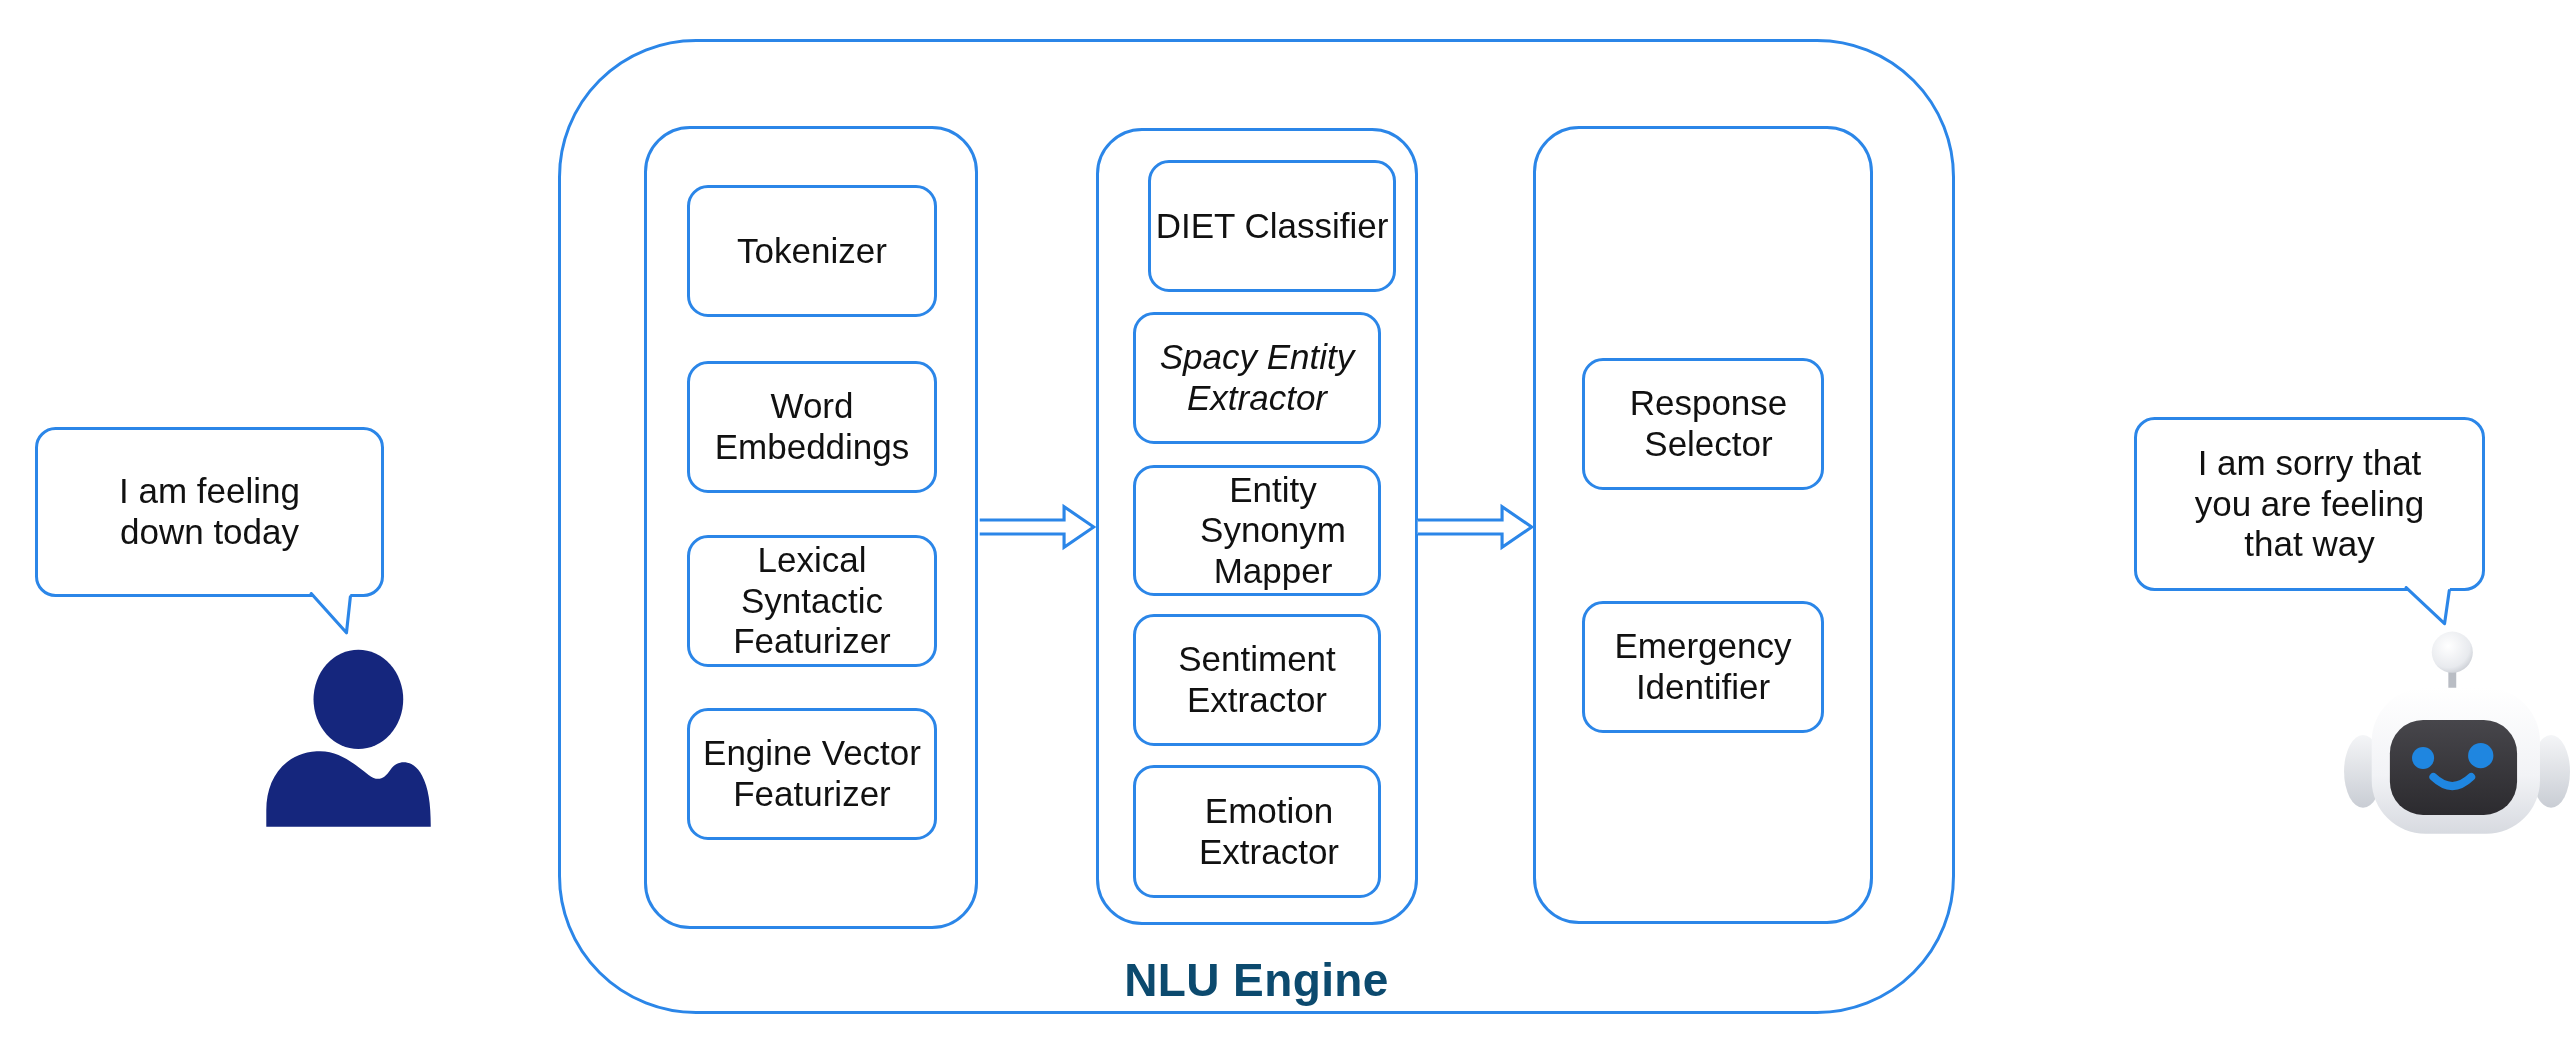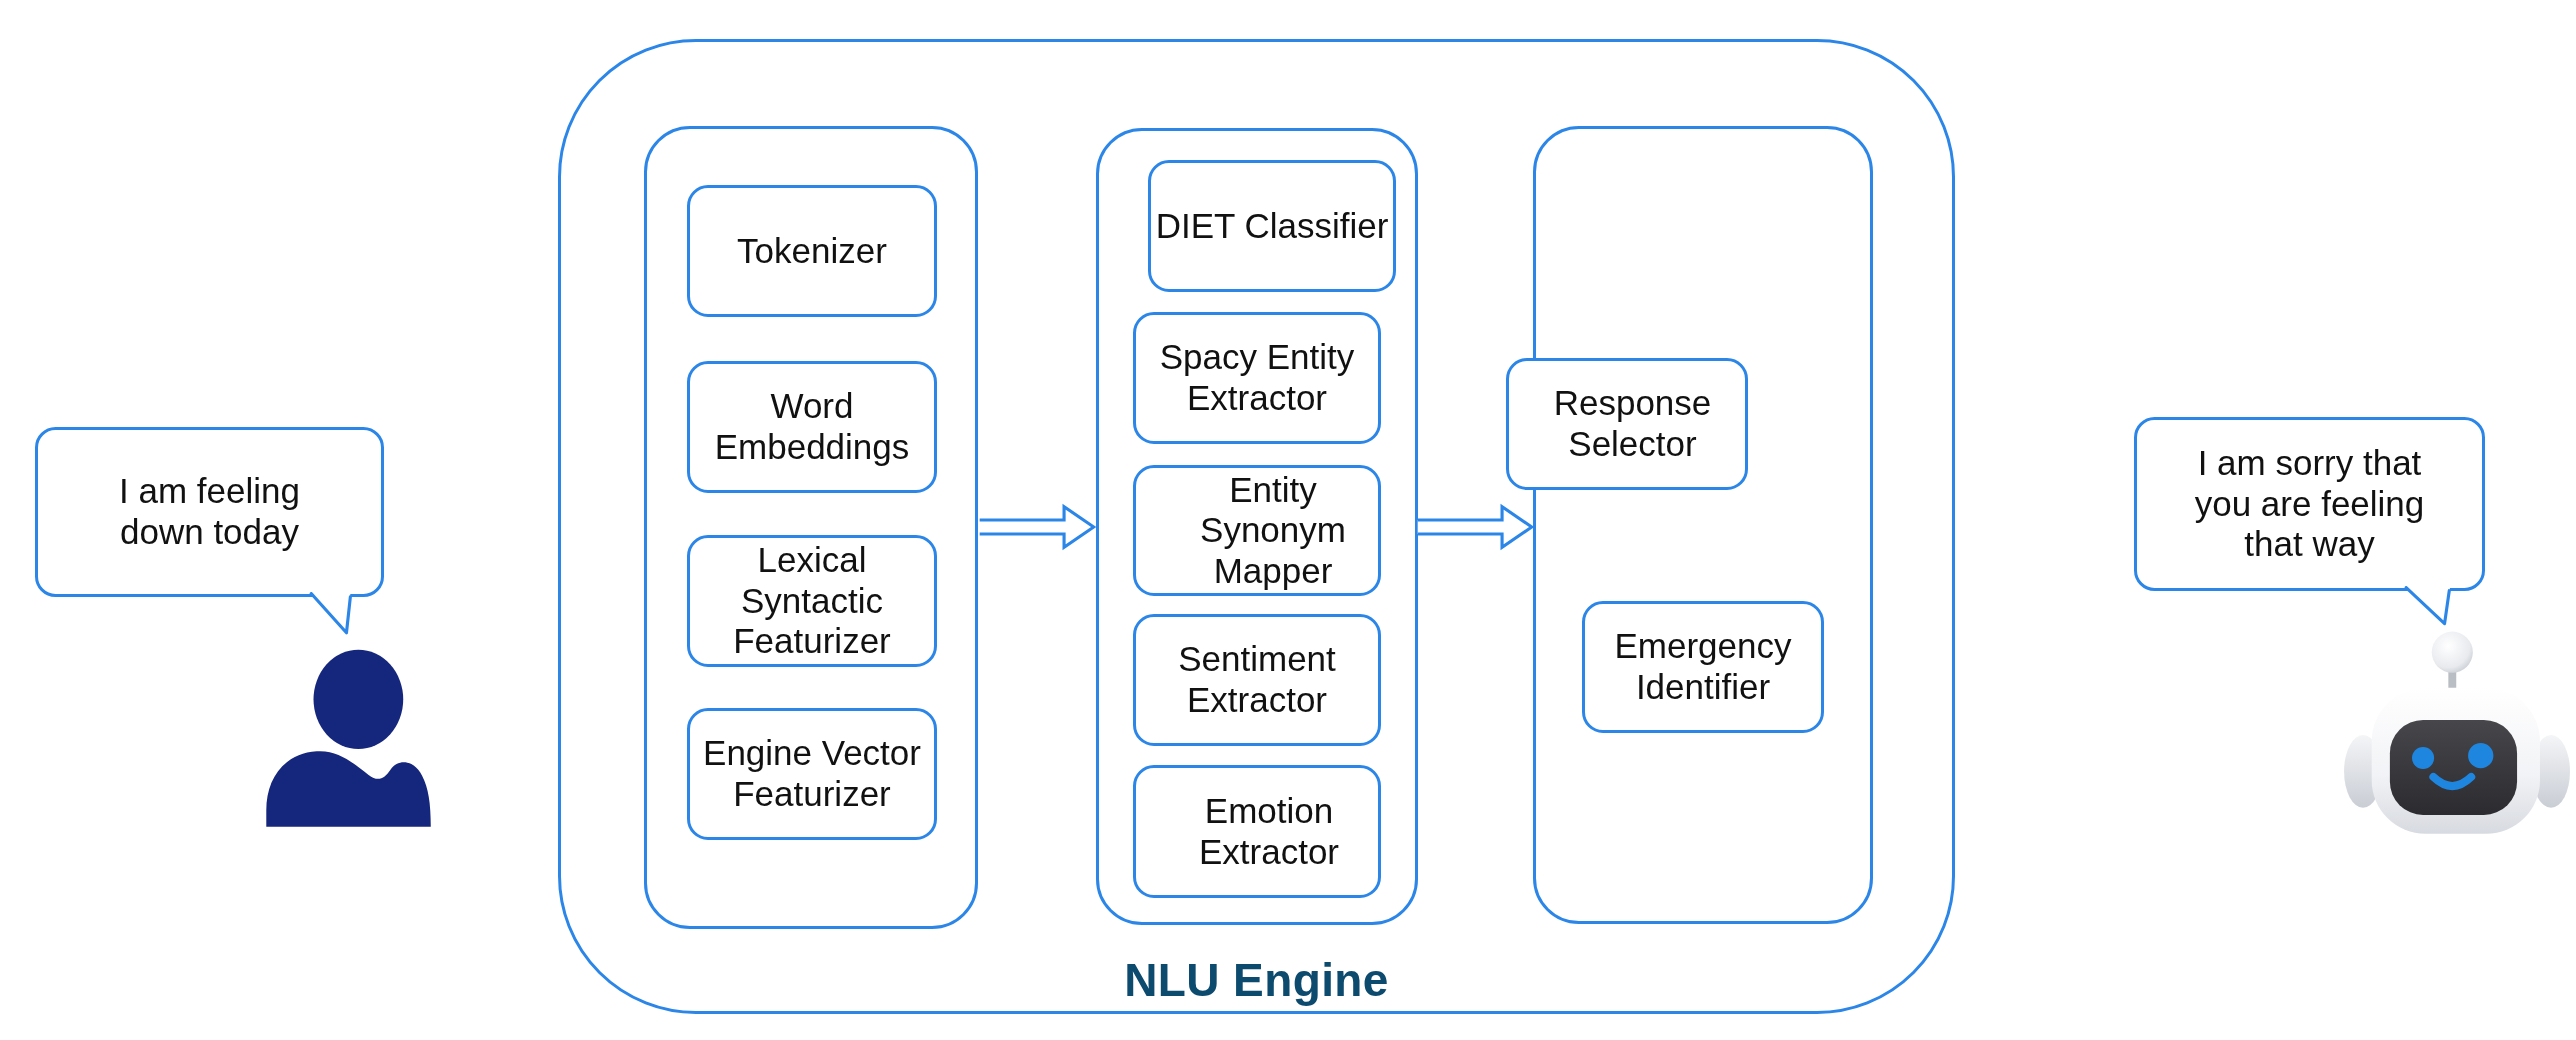--- a/index.html
+++ b/index.html
@@ -86,21 +86,21 @@
 </div>
 
 <svg class="abs arrow-svg" style="left:979px;top:502px;" width="117" height="50" viewBox="0 0 148 64">
   <path d="M 0,23 L 108,23 L 108,6 L 146,32 L 108,58 L 108,41 L 0,41"></path>
 </svg>
 
 <div class="abs column" style="left:1096px;top:128px;width:322px;height:797px;"></div>
 <div class="abs node" style="left:1133px;top:160px;width:248px;height:132px;margin-left:15px;">
   <span>DIET Classifier</span>
 </div>
-<div class="abs node" style="left:1133px;top:312px;width:248px;height:132px;">
+<div class="abs node" style="left:1133px;top:312px;width:248px;height:132px;font-style:italic;">
   <span>Spacy Entity
 Extractor</span>
 </div>
 <div class="abs node" style="left:1133px;top:465px;width:248px;height:131px;padding-left:32px;">
   <span>Entity Synonym
 Mapper</span>
 </div>
 <div class="abs node" style="left:1133px;top:614px;width:248px;height:132px;align-items:center;">
   <span>Sentiment
 Extractor</span>
@@ -108,21 +108,21 @@
 <div class="abs node" style="left:1133px;top:765px;width:248px;height:133px;padding-left:24px;">
   <span>Emotion
 Extractor</span>
 </div>
 
 <svg class="abs arrow-svg" style="left:1417px;top:502px;" width="117" height="50" viewBox="0 0 148 64">
   <path d="M 0,23 L 108,23 L 108,6 L 146,32 L 108,58 L 108,41 L 0,41"></path>
 </svg>
 
 <div class="abs column" style="left:1533px;top:126px;width:340px;height:798px;"></div>
-<div class="abs node" style="left:1506px;top:358px;width:242px;height:132px;padding-left:11px;">
+<div class="abs node" style="left:1582px;top:358px;width:242px;height:132px;padding-left:11px;">
   <span>Response
 Selector</span>
 </div>
 <div class="abs node" style="left:1582px;top:601px;width:242px;height:132px;">
   <span>Emergency
 Identifier</span>
 </div>
 
 <div class="abs bubble" style="left:2134px;top:417px;width:351px;height:174px;">
   <span>I am sorry that

